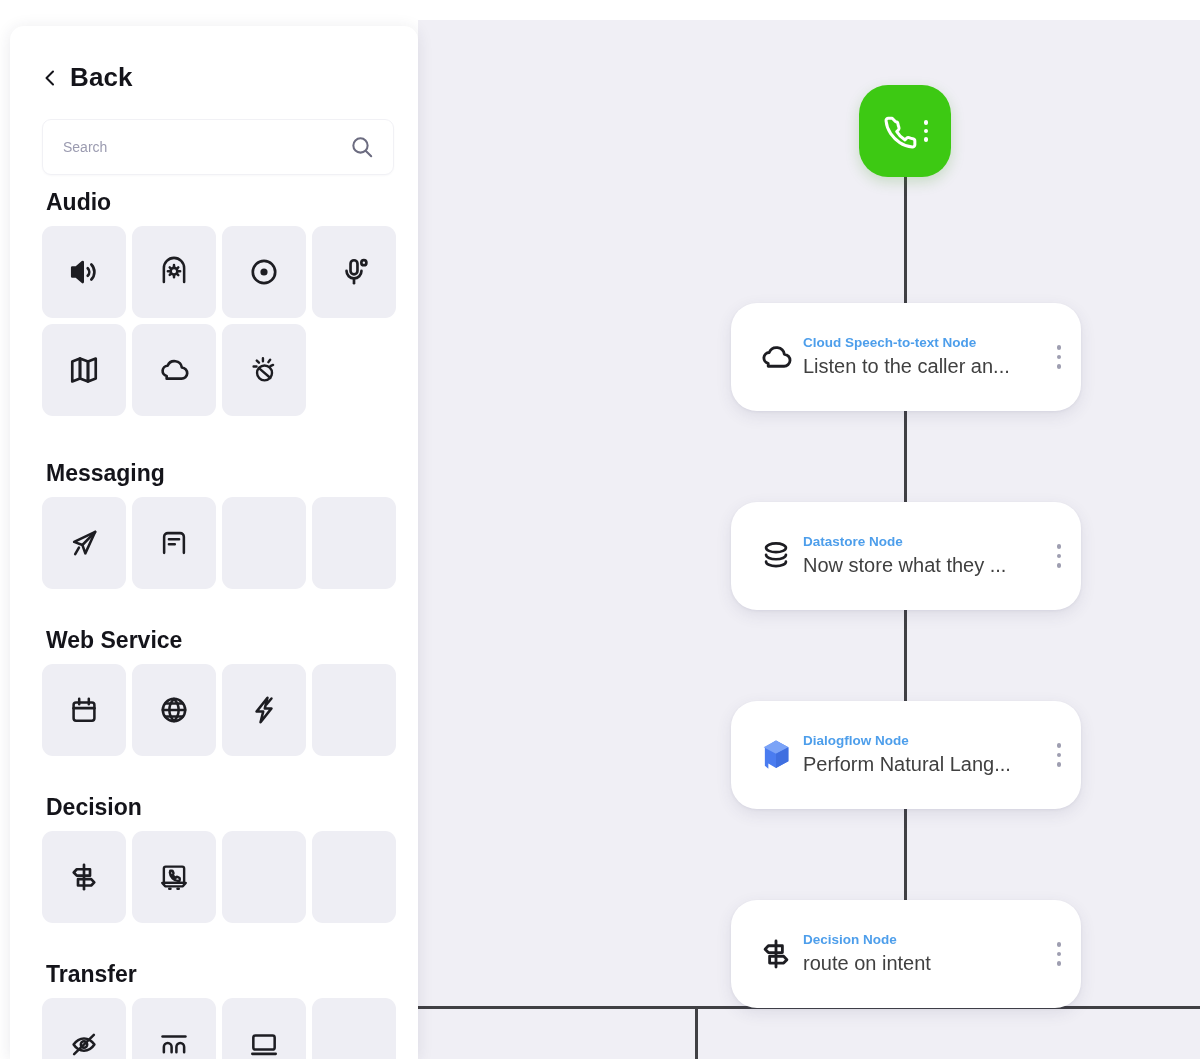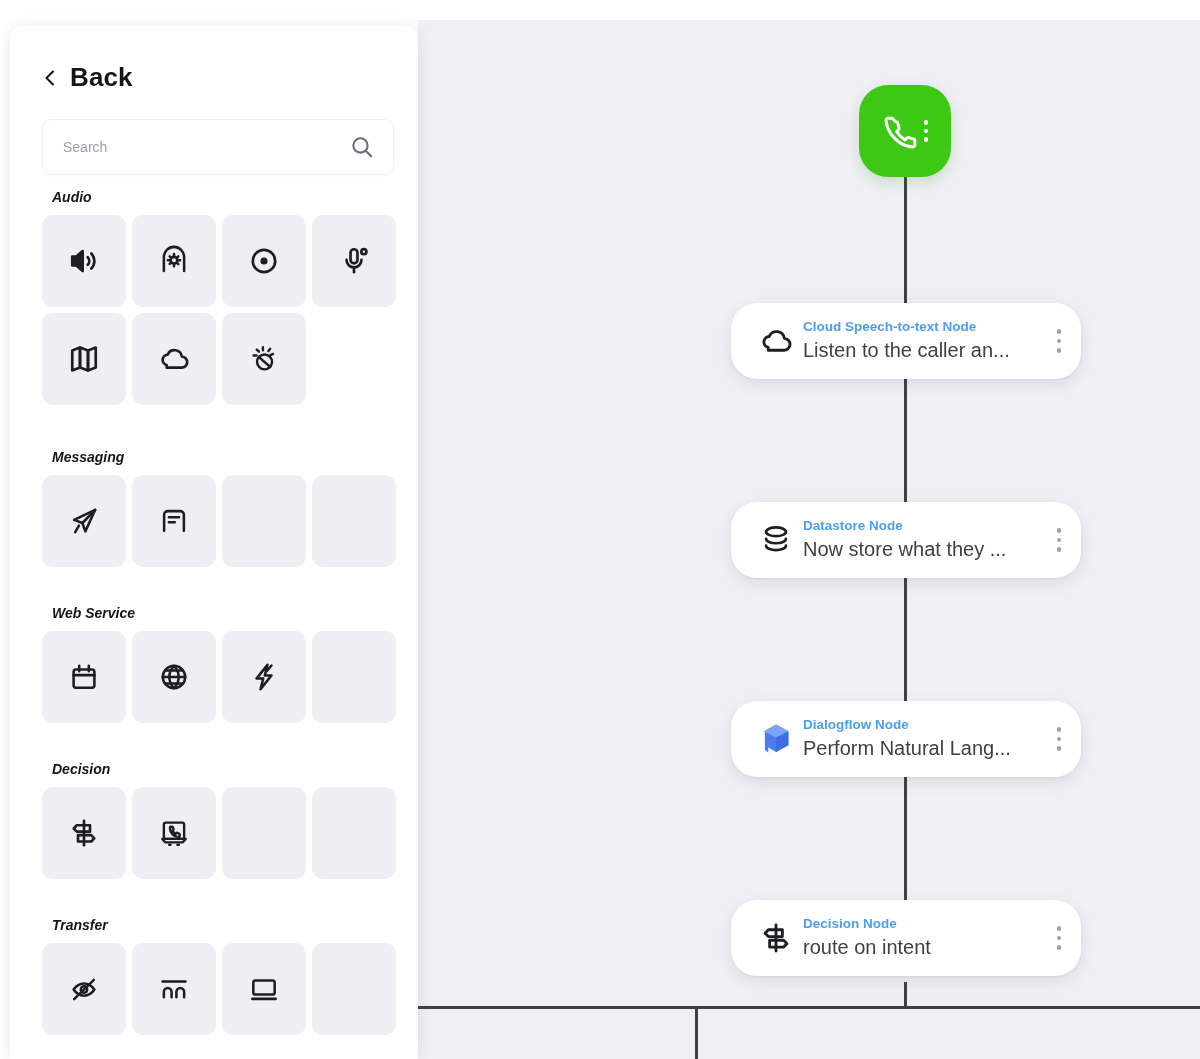--- a/index.html
+++ b/index.html
@@ -72,21 +72,21 @@
     height: 4.5px;
     border-radius: 50%;
     background: #ffffff;
   }
 
   
   .node-card {
     position: absolute;
     left: 313px;
     width: 350px;
-    height: 76px;
+    height: 108px;
     background: #ffffff;
     border-radius: 26px;
     box-shadow: 0 5px 16px rgba(60,55,95,0.10), 0 1px 3px rgba(60,55,95,0.07);
     display: flex;
     align-items: center;
     padding: 0 18px 0 22px;
     box-sizing: border-box;
   }
   .node-icon {
     width: 46px;
@@ -191,26 +191,25 @@
     right: 18px;
     top: 50%;
     transform: translateY(-50%);
     display: flex;
   }
 
   .section {
     padding: 0 0 0 32px;
   }
   .section-title {
-    font-size: 14px;
+    font-size: 23px;
     font-weight: bold;
     color: #14141a;
-    margin: 10px;
+    margin: 4px;
     padding: 0;
-    font-style: italic;
   }
   .tile-grid {
     display: grid;
     grid-template-columns: repeat(4, 84px);
     gap: 6px 6px;
     margin-top: 10px;
   }
   .tile {
     width: 84px;
     height: 92px;

